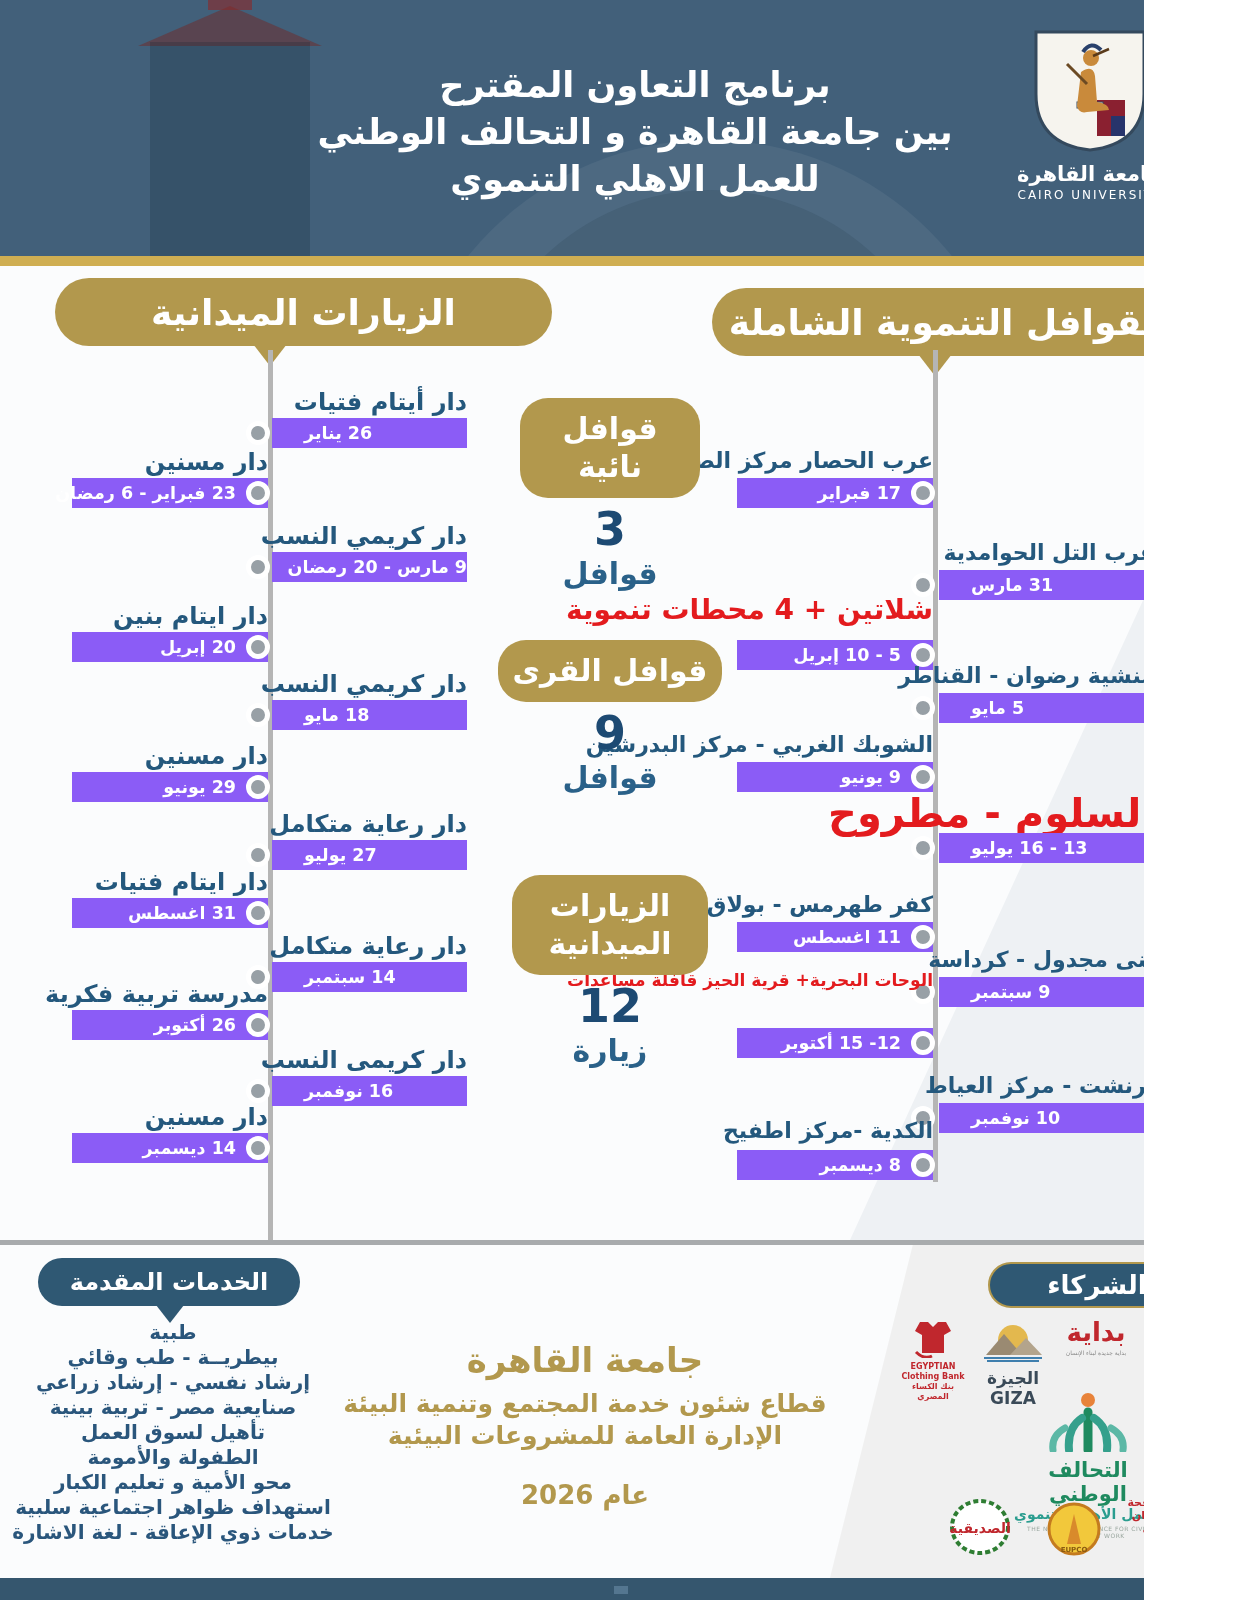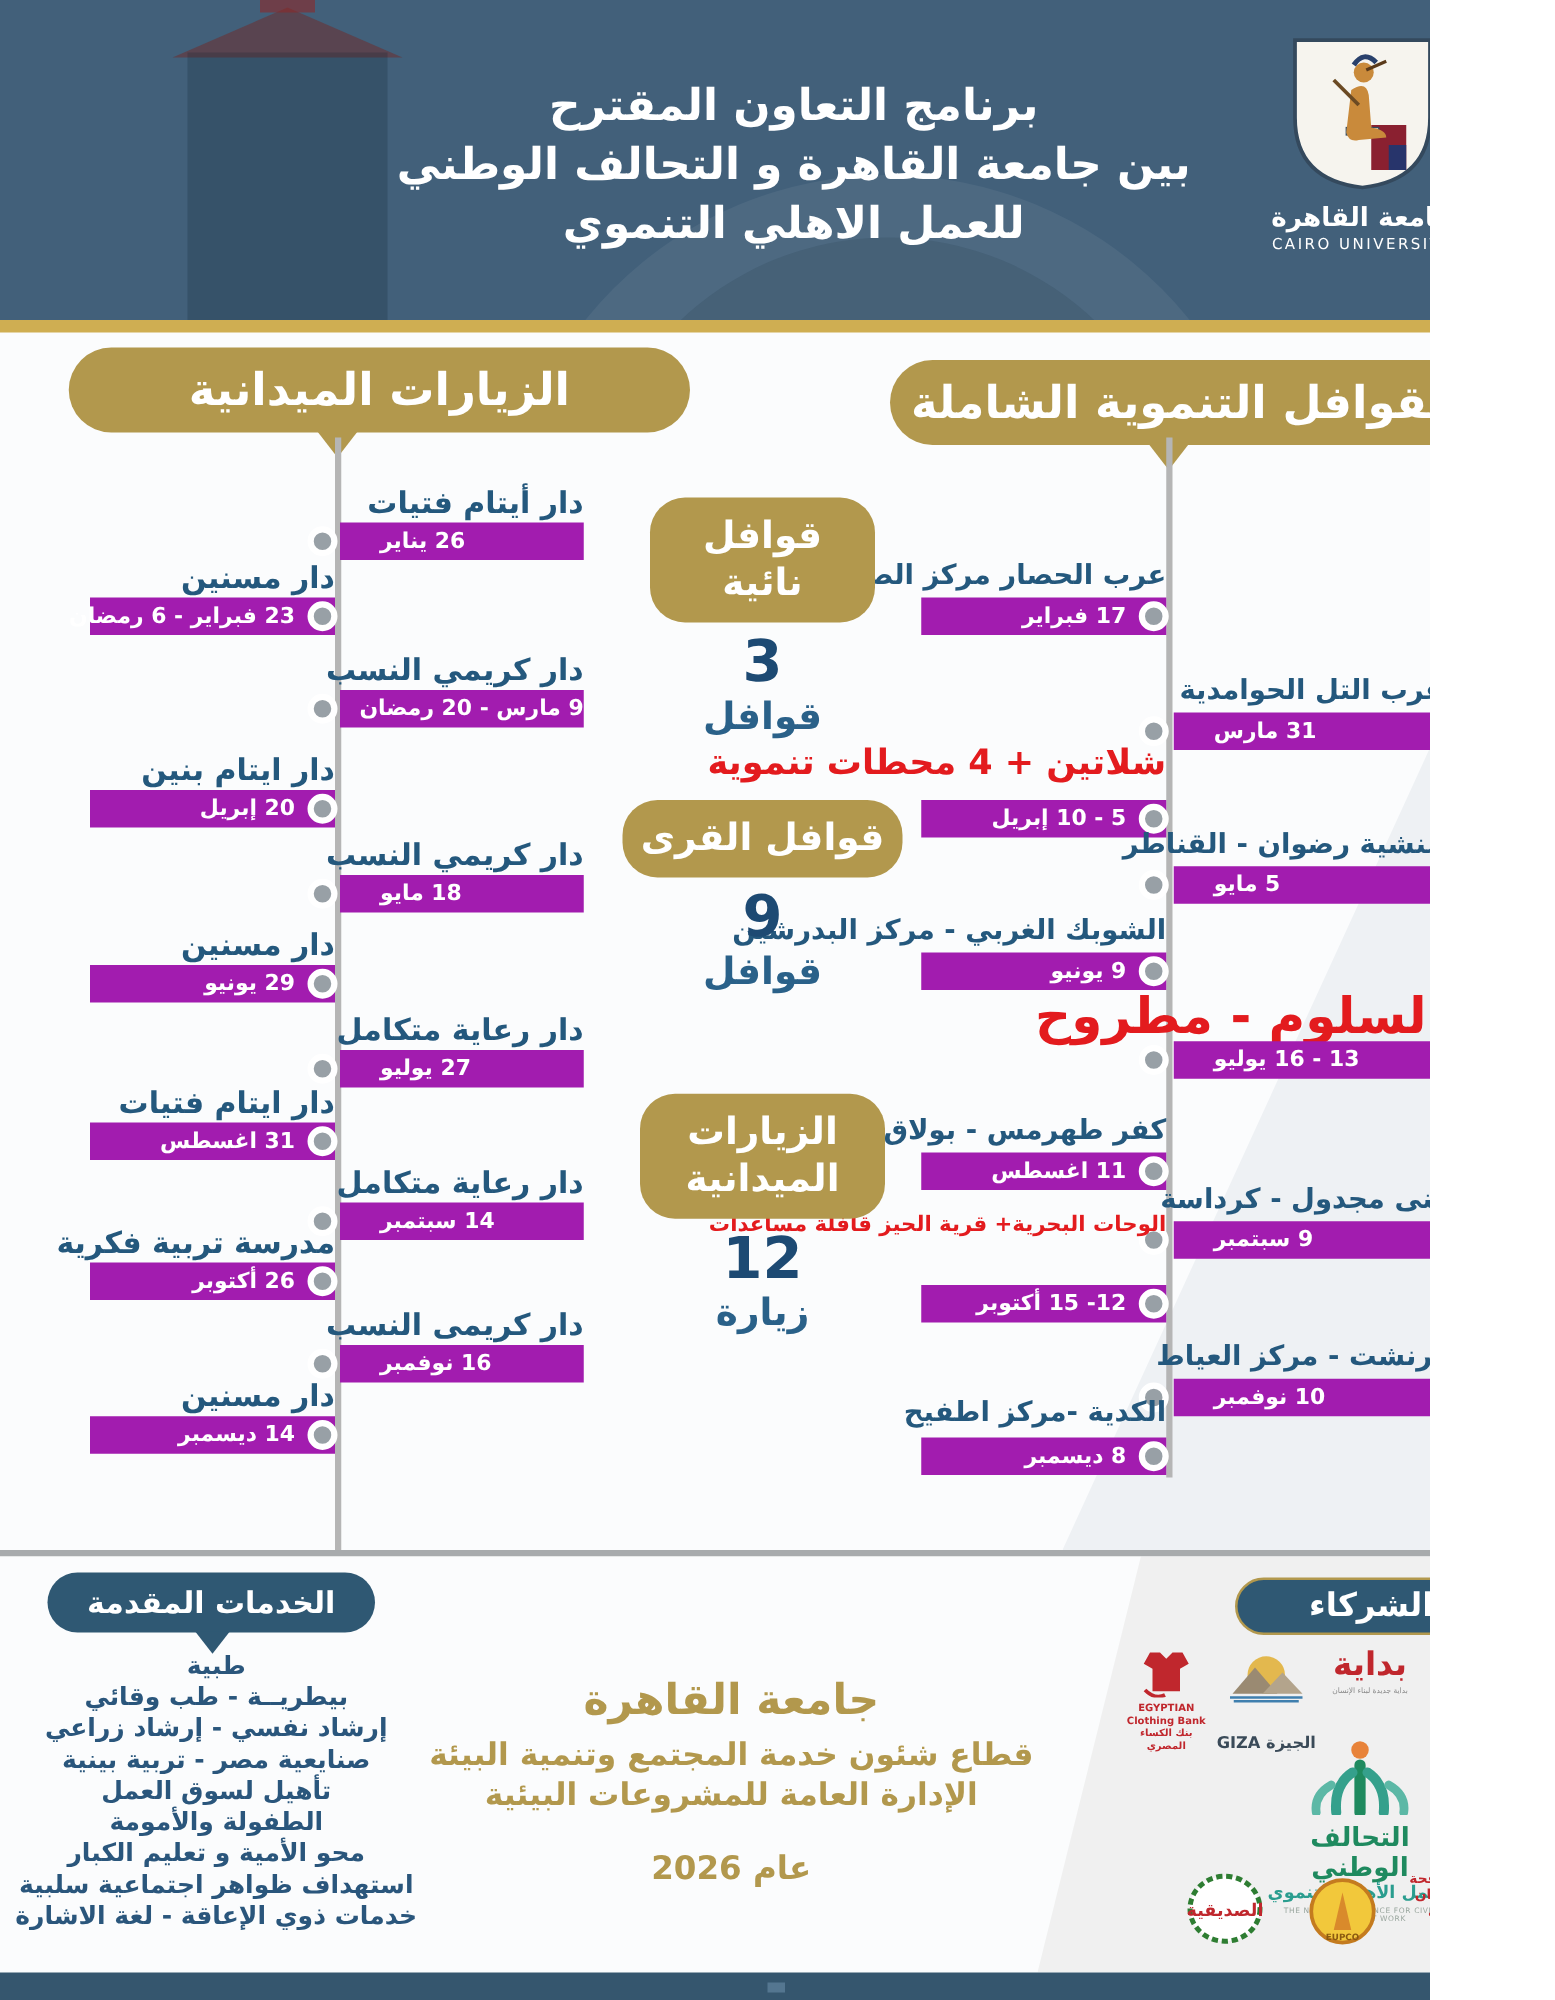--- a/index.html
+++ b/index.html
@@ -32,21 +32,21 @@
   
   .timeline{position:absolute;}
   .lt{left:40px;top:350px;width:460px;height:890px;}
   .rt{left:640px;top:350px;width:564px;height:890px;}
   .tl-line{position:absolute;top:0;width:5px;background:#b5b5b5;}
   .lt .tl-line{left:228px;height:890px;}
   .rt .tl-line{left:293px;height:832px;}
   .tl-entry{position:absolute;left:0;width:100%;}
   .entry-name{position:absolute;top:0;font-weight:bold;color:#24587d;white-space:nowrap;font-size:24px;}
   .rt .entry-name{font-size:22px;}
-  .entry-bar{position:absolute;top:30px;height:30px;line-height:30px;background:#a21caf;color:#fff;font-weight:bold;font-size:17.5px;white-space:nowrap;box-sizing:border-box;}
+  .entry-bar{position:absolute;top:30px;height:30px;line-height:30px;background:#8b5cf6;color:#fff;font-weight:bold;font-size:17.5px;white-space:nowrap;box-sizing:border-box;}
   .dot{position:absolute;top:33px;width:14px;height:14px;background:#98a0a6;border:5px solid #fff;border-radius:50%;}
   .lt .dot{left:206px;}
   .rt .dot{left:271px;}
   .lt .side-right .entry-bar{left:232px;width:195px;text-align:left;padding-left:32px;}
   .lt .side-right .entry-name{right:33px;}
   .lt .side-left .entry-bar{left:32px;width:196px;text-align:right;padding-right:32px;}
   .lt .side-left .entry-name{right:232px;}
   .rt .side-left .entry-bar{left:97px;width:196px;text-align:right;padding-right:32px;}
   .rt .side-left .entry-name{right:271px;}
   .rt .side-right .entry-bar{left:299px;width:218px;text-align:left;padding-left:32px;}
@@ -83,21 +83,21 @@
   .org-l2,.org-l3{font-size:25px;line-height:32px;}
   .org-l4{font-size:26px;margin-top:28px;}
   
   .pt-pill{position:absolute;left:988px;top:1262px;width:218px;height:46px;background:#2f5873;border:2px solid #b2984d;border-radius:24px;color:#fff;font-weight:bold;font-size:26px;display:flex;align-items:center;justify-content:center;box-sizing:border-box;}
   .logo-card{position:absolute;text-align:center;}
   .lc-clothing{left:896px;top:1318px;width:74px;}
   .lc-giza{left:972px;top:1322px;width:82px;}
   .lc-bedaya{left:1058px;top:1318px;width:76px;}
   .lc-hayah{left:1140px;top:1312px;width:76px;}
   .cap-red{color:#c0272d;font-size:8px;font-weight:bold;line-height:10px;}
-  .cap-dark{color:#3a4a58;font-size:13px;font-weight:bold;margin-top:19px;text-align:center;}
+  .cap-dark{color:#3a4a58;font-size:17px;font-weight:bold;margin-top:0;text-align:center;}
   .cap-teal{color:#2a9d8f;font-size:14px;font-weight:bold;line-height:16px;}
   .bedaya-word{color:#c0272d;font-size:26px;font-weight:bold;line-height:28px;}
   .bedaya-sub{color:#8a8a8a;font-size:6px;margin-top:3px;}
   .lc-alliance{left:1008px;top:1392px;width:160px;}
   .alli-l1{color:#1f8a5f;font-size:21px;font-weight:bold;margin-top:2px;}
   .alli-l2{color:#2a9d8f;font-size:14px;font-weight:bold;}
   .alli-en{color:#9aa79f;font-size:6px;margin-top:3px;letter-spacing:.5px;}
   .lc-sedkia{left:928px;top:1498px;width:104px;}
   .lc-eupco{left:1042px;top:1502px;width:64px;}
   .lc-addict{left:1118px;top:1496px;width:100px;}

